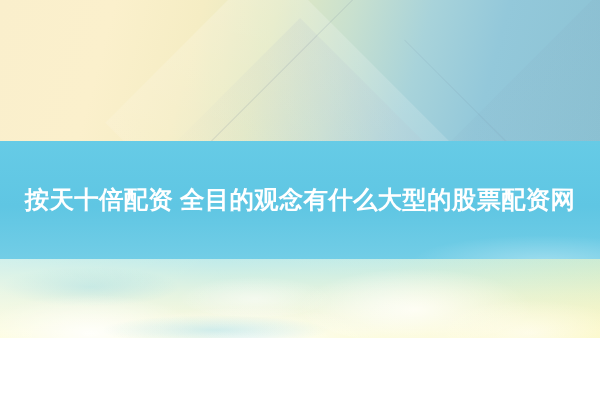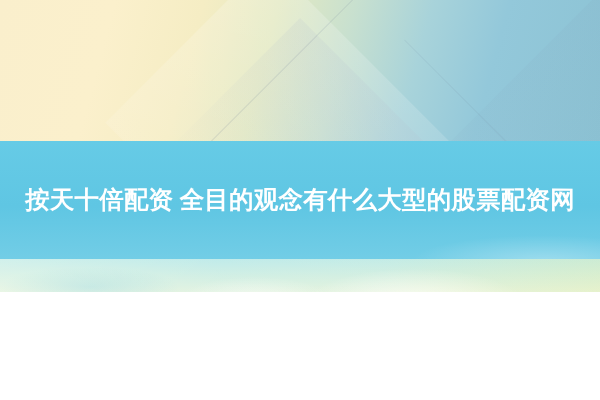--- a/index.html
+++ b/index.html
@@ -4,23 +4,23 @@
 <style>
   html, body {
     margin: 0;
     padding: 0;
     background: #ffffff;
   }
 
   #banner {
     position: relative;
     width: 600px;
-    height: 292px;
+    height: 338px;
     overflow: hidden;
-    font-family: Liberation Serif, serif;
+    font-family: Liberation Sans, sans-serif;
   }
 
   
   .top-panel {
     position: absolute;
     left: 0;
     top: 0;
     width: 600px;
     height: 141px;
     background: linear-gradient(105deg,

